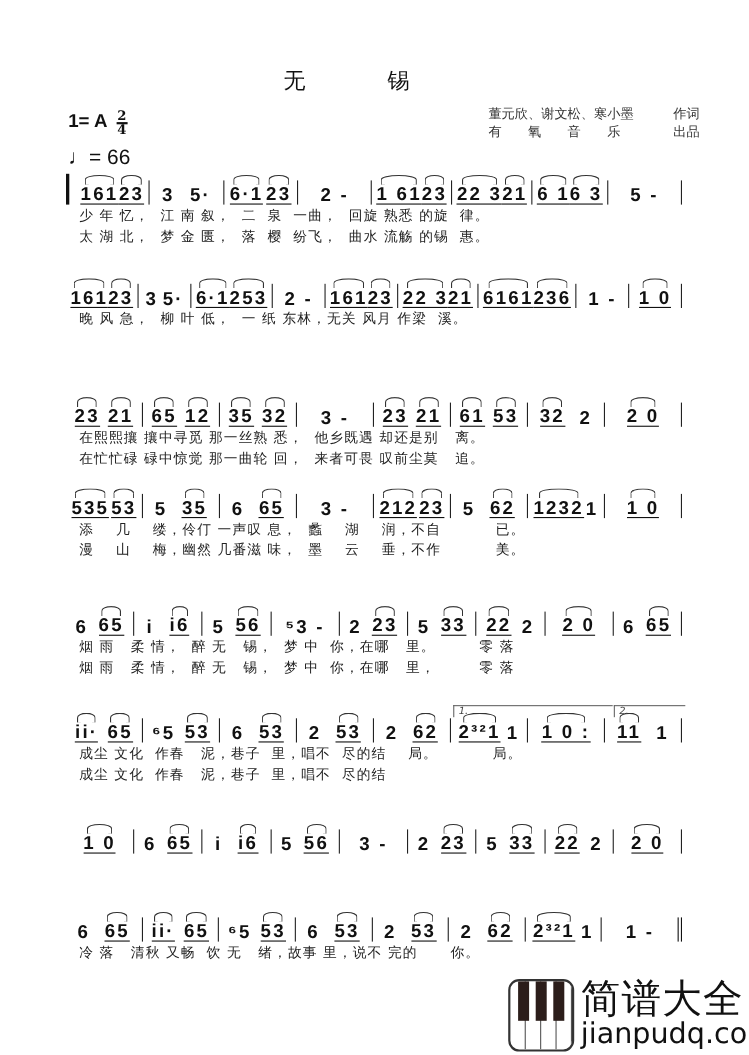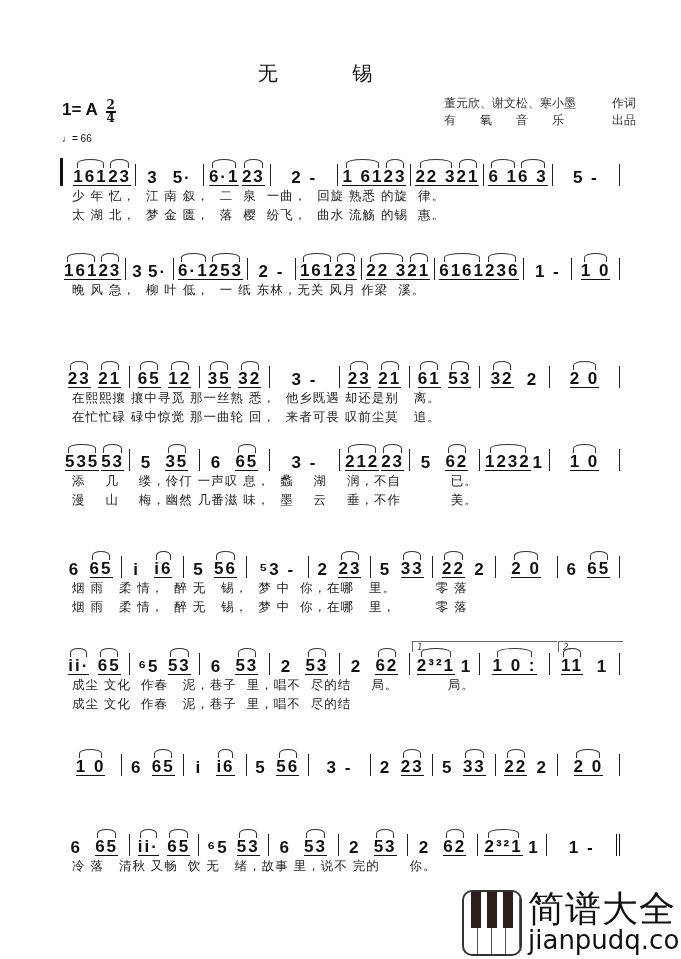--- a/index.html
+++ b/index.html
@@ -1,21 +1,21 @@
 <!DOCTYPE html>
 <html><head>
 <meta charset="utf-8">
 <style>
   html, body { margin:0; padding:0; background:#ffffff; }
   body { width:681px; height:959px; position:relative; overflow:hidden; font-family:"DejaVu Sans", sans-serif; color:#111; }
   .title { position:absolute; top:60px; left:0; width:630px; text-align:center; font-family:"DejaVu Serif", serif; font-size:20px; letter-spacing:34px; text-indent:34px; }
   .key { position:absolute; top:100px; left:62px; font-family:"Liberation Sans", sans-serif; font-weight:bold; font-size:17px; display:flex; align-items:flex-start; }
   .frac { display:inline-flex; flex-direction:column; align-items:center; margin-left:8px; font-family:"DejaVu Serif", serif; font-size:12px; line-height:11px; font-weight:bold; }
   .frac .bar { width:10px; height:1.5px; background:#111; }
-  .tempo { position:absolute; top:133px; left:62px; font-family:"Liberation Sans", sans-serif; font-size:10px; }
+  .tempo { position:absolute; top:133px; left:62px; font-family:"Liberation Sans", sans-serif; font-size:19px; }
   .credits { position:absolute; top:95px; left:424px; font-family:"DejaVu Serif", serif; font-size:12px; line-height:17px; color:#333;margin-left:20px; }
   .credits div { display:flex; justify-content:space-between; width:192px; }
   .row { position:absolute; left:60px; width:560px; }
   .notes { height:28px; display:flex; align-items:flex-end; font-family:"Liberation Sans", sans-serif; font-weight:bold; font-size:17px; white-space:nowrap; letter-spacing:2px; }
   .measure { flex:1; display:flex; justify-content:space-around; align-items:flex-end; padding:0 4px; border-right:1.5px solid #222; height:22px; position:relative; }
   .measure:last-child { border-right:1.5px solid #222; }
   .measure .grp { border-bottom:1.5px solid #111; line-height:16px; position:relative; }
   .measure .grp.arc::before { content:""; position:absolute; left:10%; right:10%; top:-10px; height:8px; border:1px solid #333; border-bottom:none; border-radius:50% 50% 0 0; }
   .measure .plain { line-height:16px; }
   .repeat-start { border-left:3px solid #111; padding-left:6px; }

